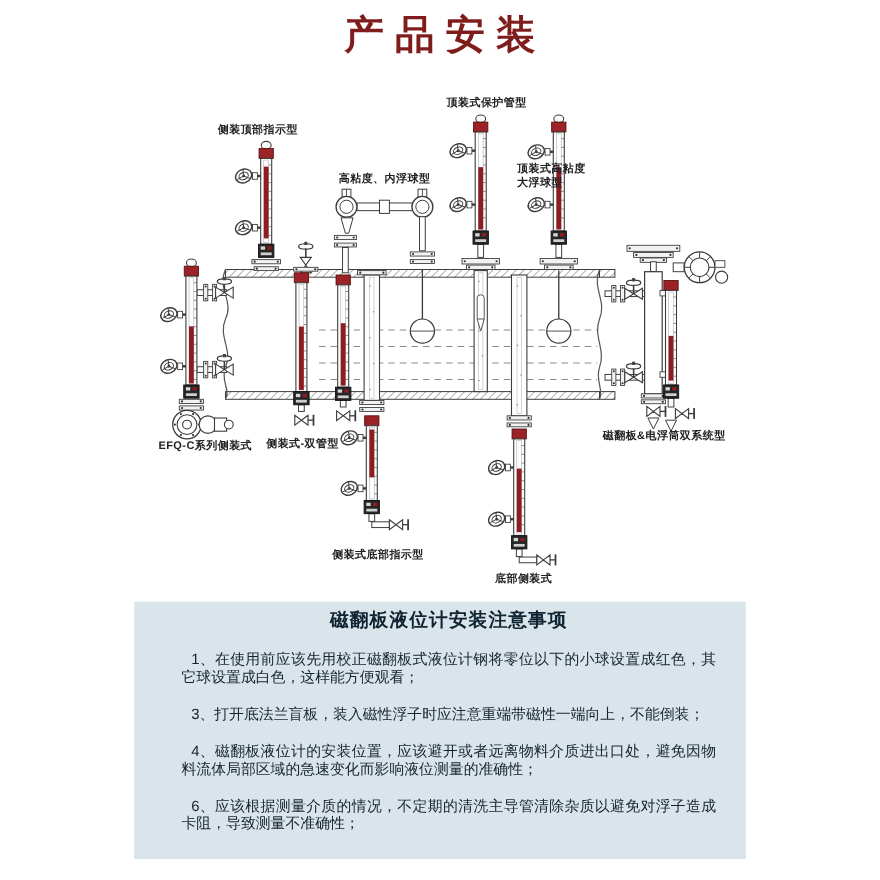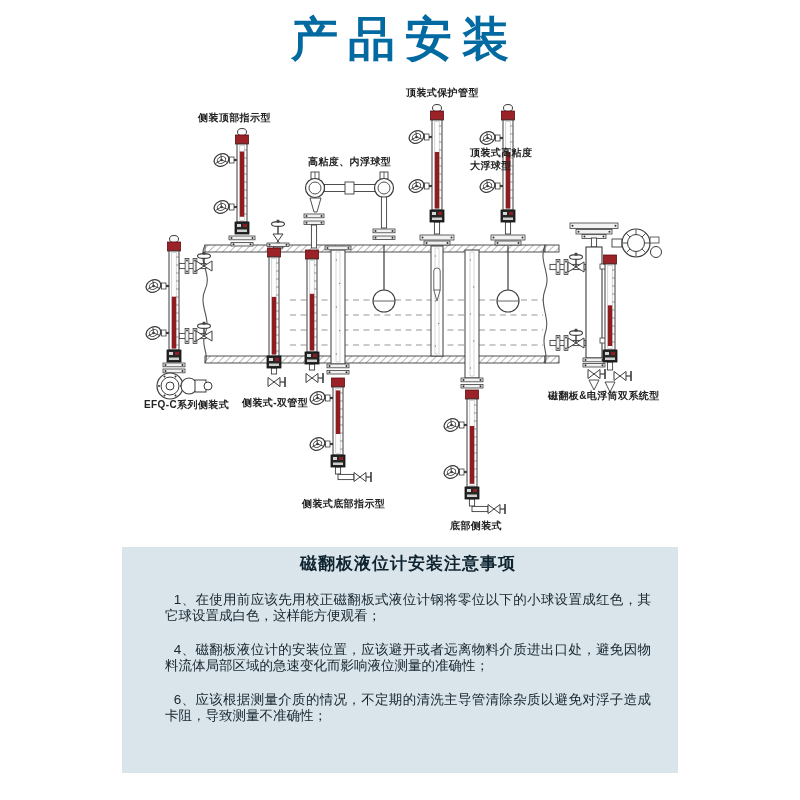--- a/index.html
+++ b/index.html
@@ -1,19 +1,19 @@
 <!DOCTYPE html>
 <html><head>
 <meta charset="utf-8">
 <style>
   html,body{margin:0;padding:0;background:#fff;}
   .stage{position:relative;width:800px;height:800px;background:#ffffff;overflow:hidden;
          font-family:"Liberation Sans",sans-serif;}
   .main-title{position:absolute;left:0;top:8px;width:100%;text-align:center;
-    font-size:47px;font-weight:bold;letter-spacing:10px;color:#0369a1;text-indent:10px;}
+    font-size:36px;font-weight:bold;letter-spacing:10px;color:#7f1d1d;text-indent:10px;}
   #diagram{position:absolute;left:0;top:0;}
   .lbl{font-size:10px;font-weight:600;fill:#222;letter-spacing:0.4px;}
   .notes{position:absolute;left:122px;top:547px;width:556px;min-height:226px;
     background:#d9e5ea;box-sizing:border-box;padding:5px 10px 6px 26px;}
   .notes-title{text-align:center;font-size:17px;font-weight:bold;color:#0f2430;
     letter-spacing:1px;margin:0 0 4px 0;}
   .notes-body p{margin:17px;font-size:13.5px;line-height:16.4px;color:#16242e;
     text-indent:0.65em;font-weight:500;text-align:justify;}
 </style>
 </head>
@@ -554,17 +554,18 @@
       <text class="lbl" x="548" y="399">磁翻板&amp;电浮筒双系统型</text>
       <text class="lbl" x="302" y="507">侧装式底部指示型</text>
       <text class="lbl" x="450" y="529">底部侧装式</text>
     </g>
   </svg>
 
   <div class="notes">
     <div class="notes-title">磁翻板液位计安装注意事项</div>
     <div class="notes-body">
       <p>1、在使用前应该先用校正磁翻板式液位计钢将零位以下的小球设置成红色，其它球设置成白色，这样能方便观看；</p>
+      <p>3、打开底法兰盲板，装入磁性浮子时应注意重端带磁性一端向上，不能倒装；</p>
       <p>4、磁翻板液位计的安装位置，应该避开或者远离物料介质进出口处，避免因物料流体局部区域的急速变化而影响液位测量的准确性；</p>
       <p>6、应该根据测量介质的情况，不定期的清洗主导管清除杂质以避免对浮子造成卡阻，导致测量不准确性；</p>
     </div>
   </div>
 </div>
 
 </body></html>

